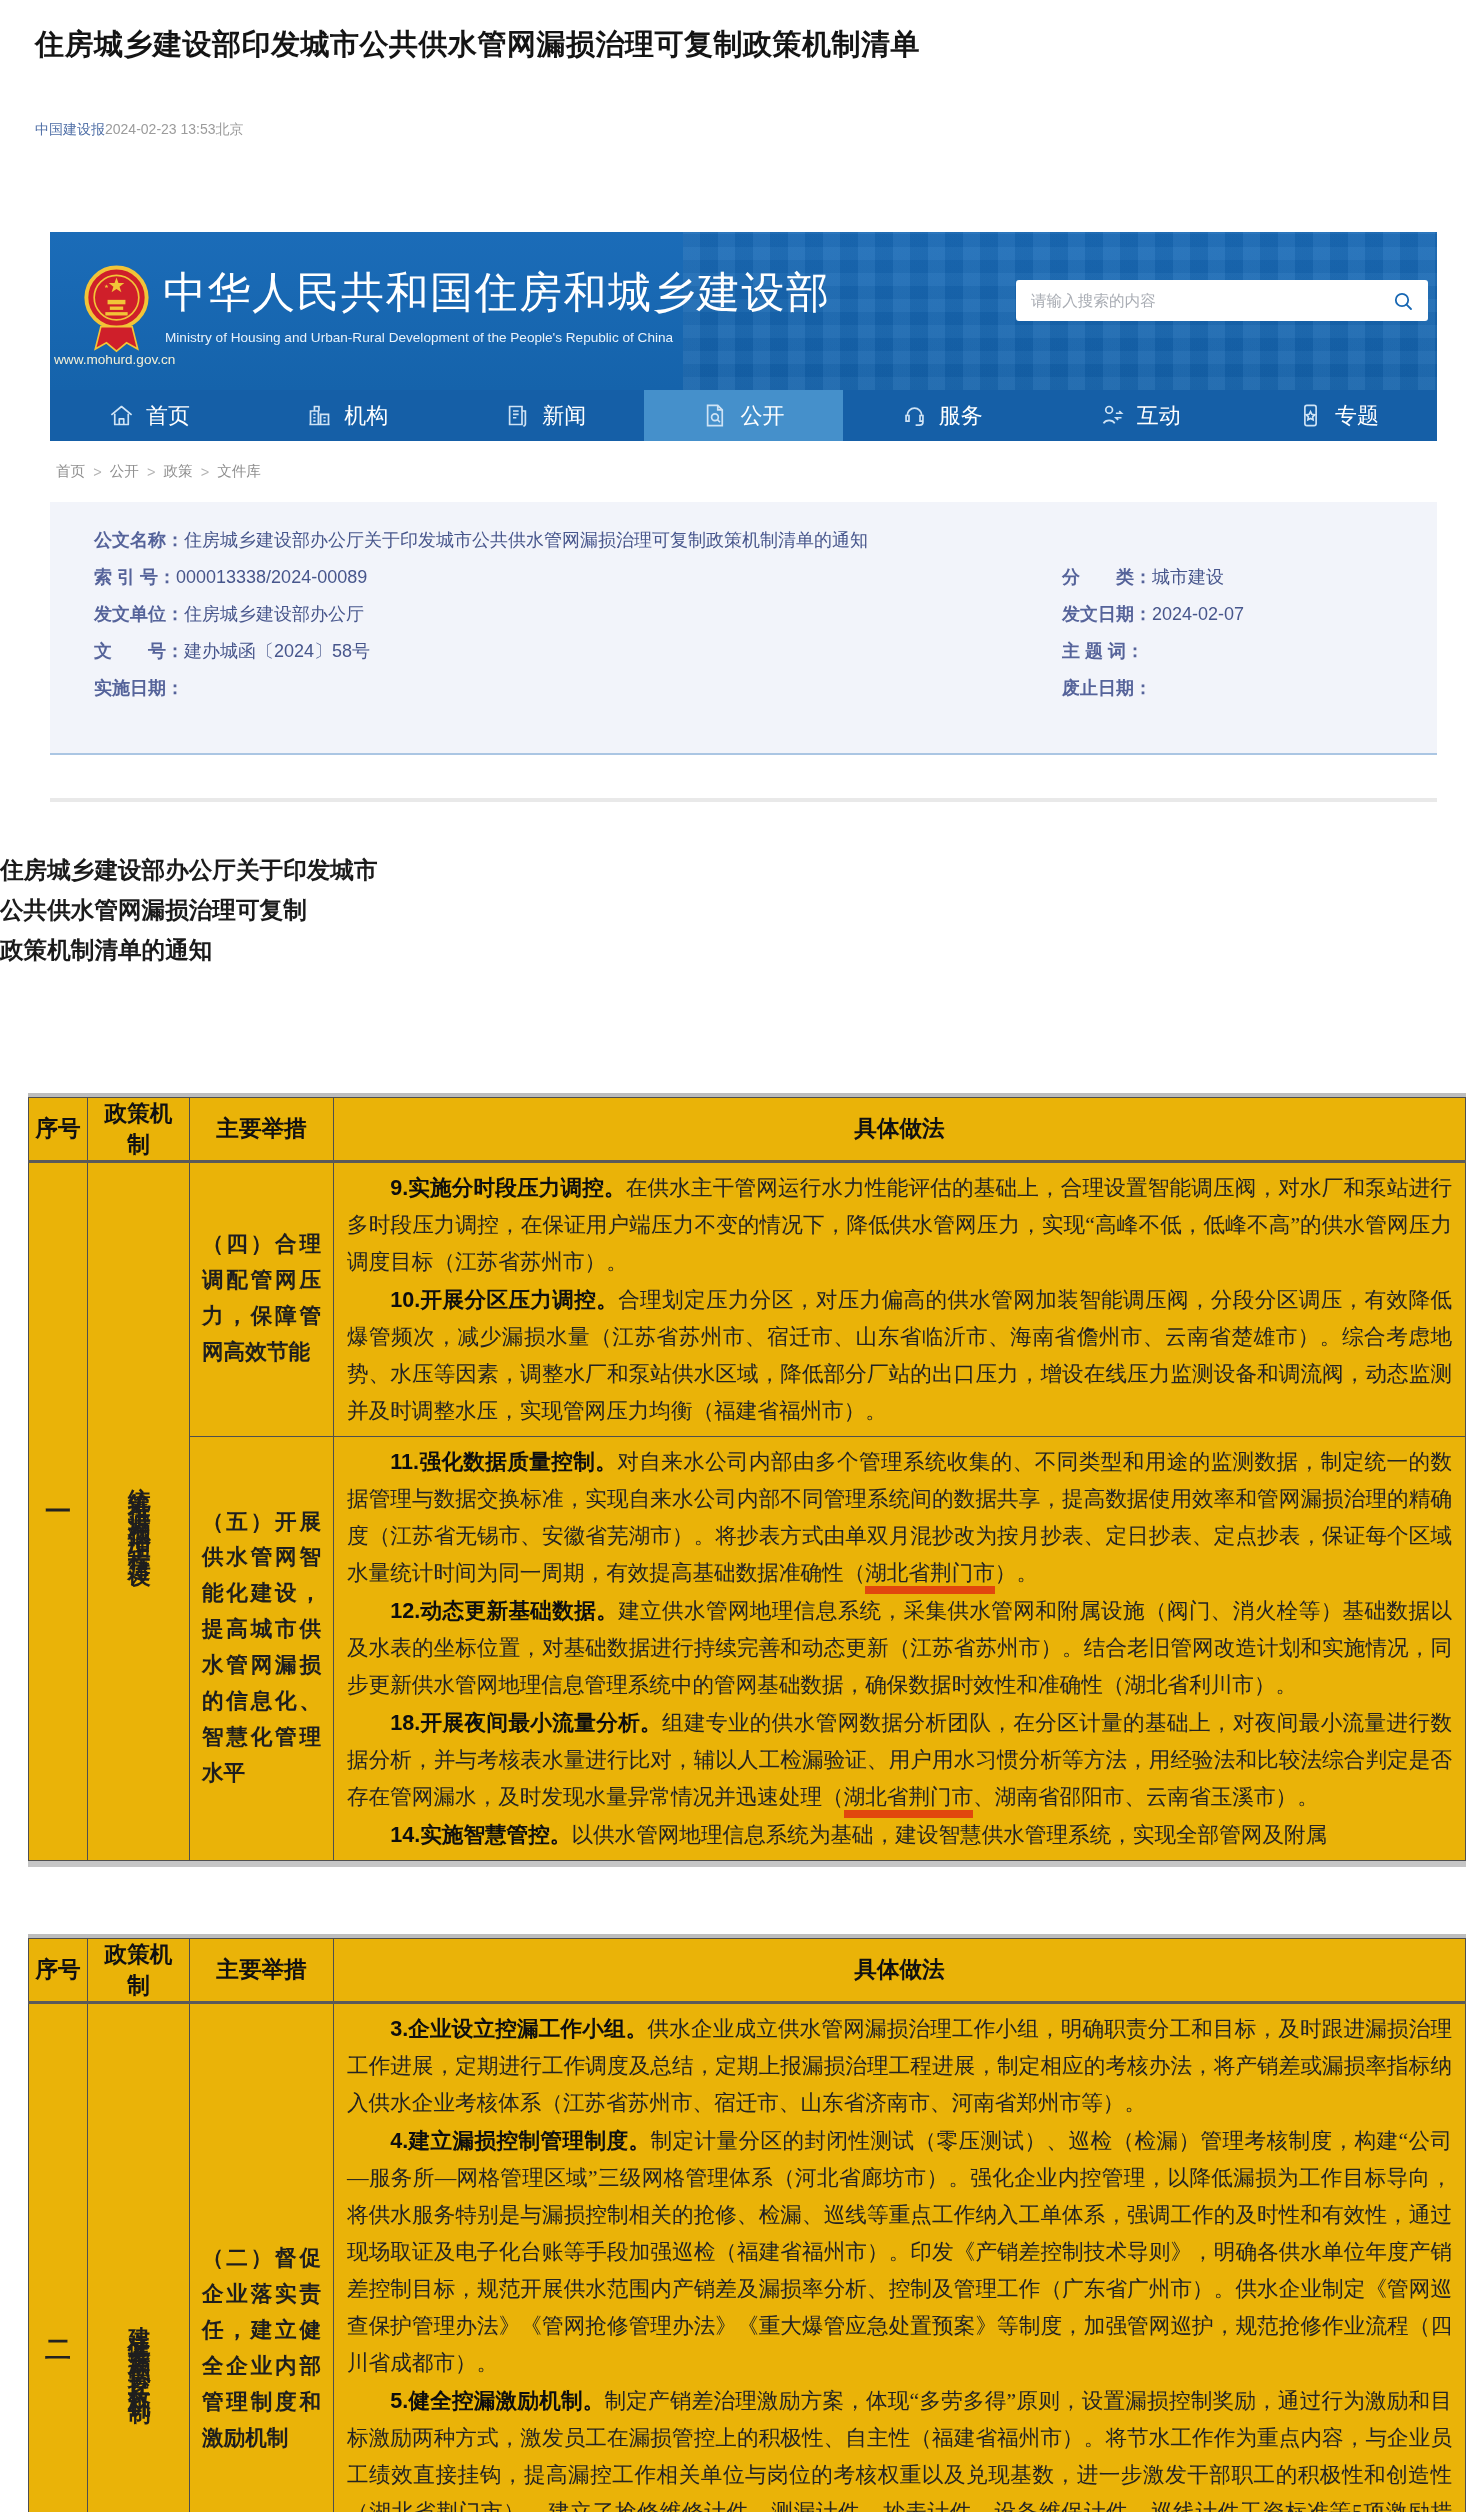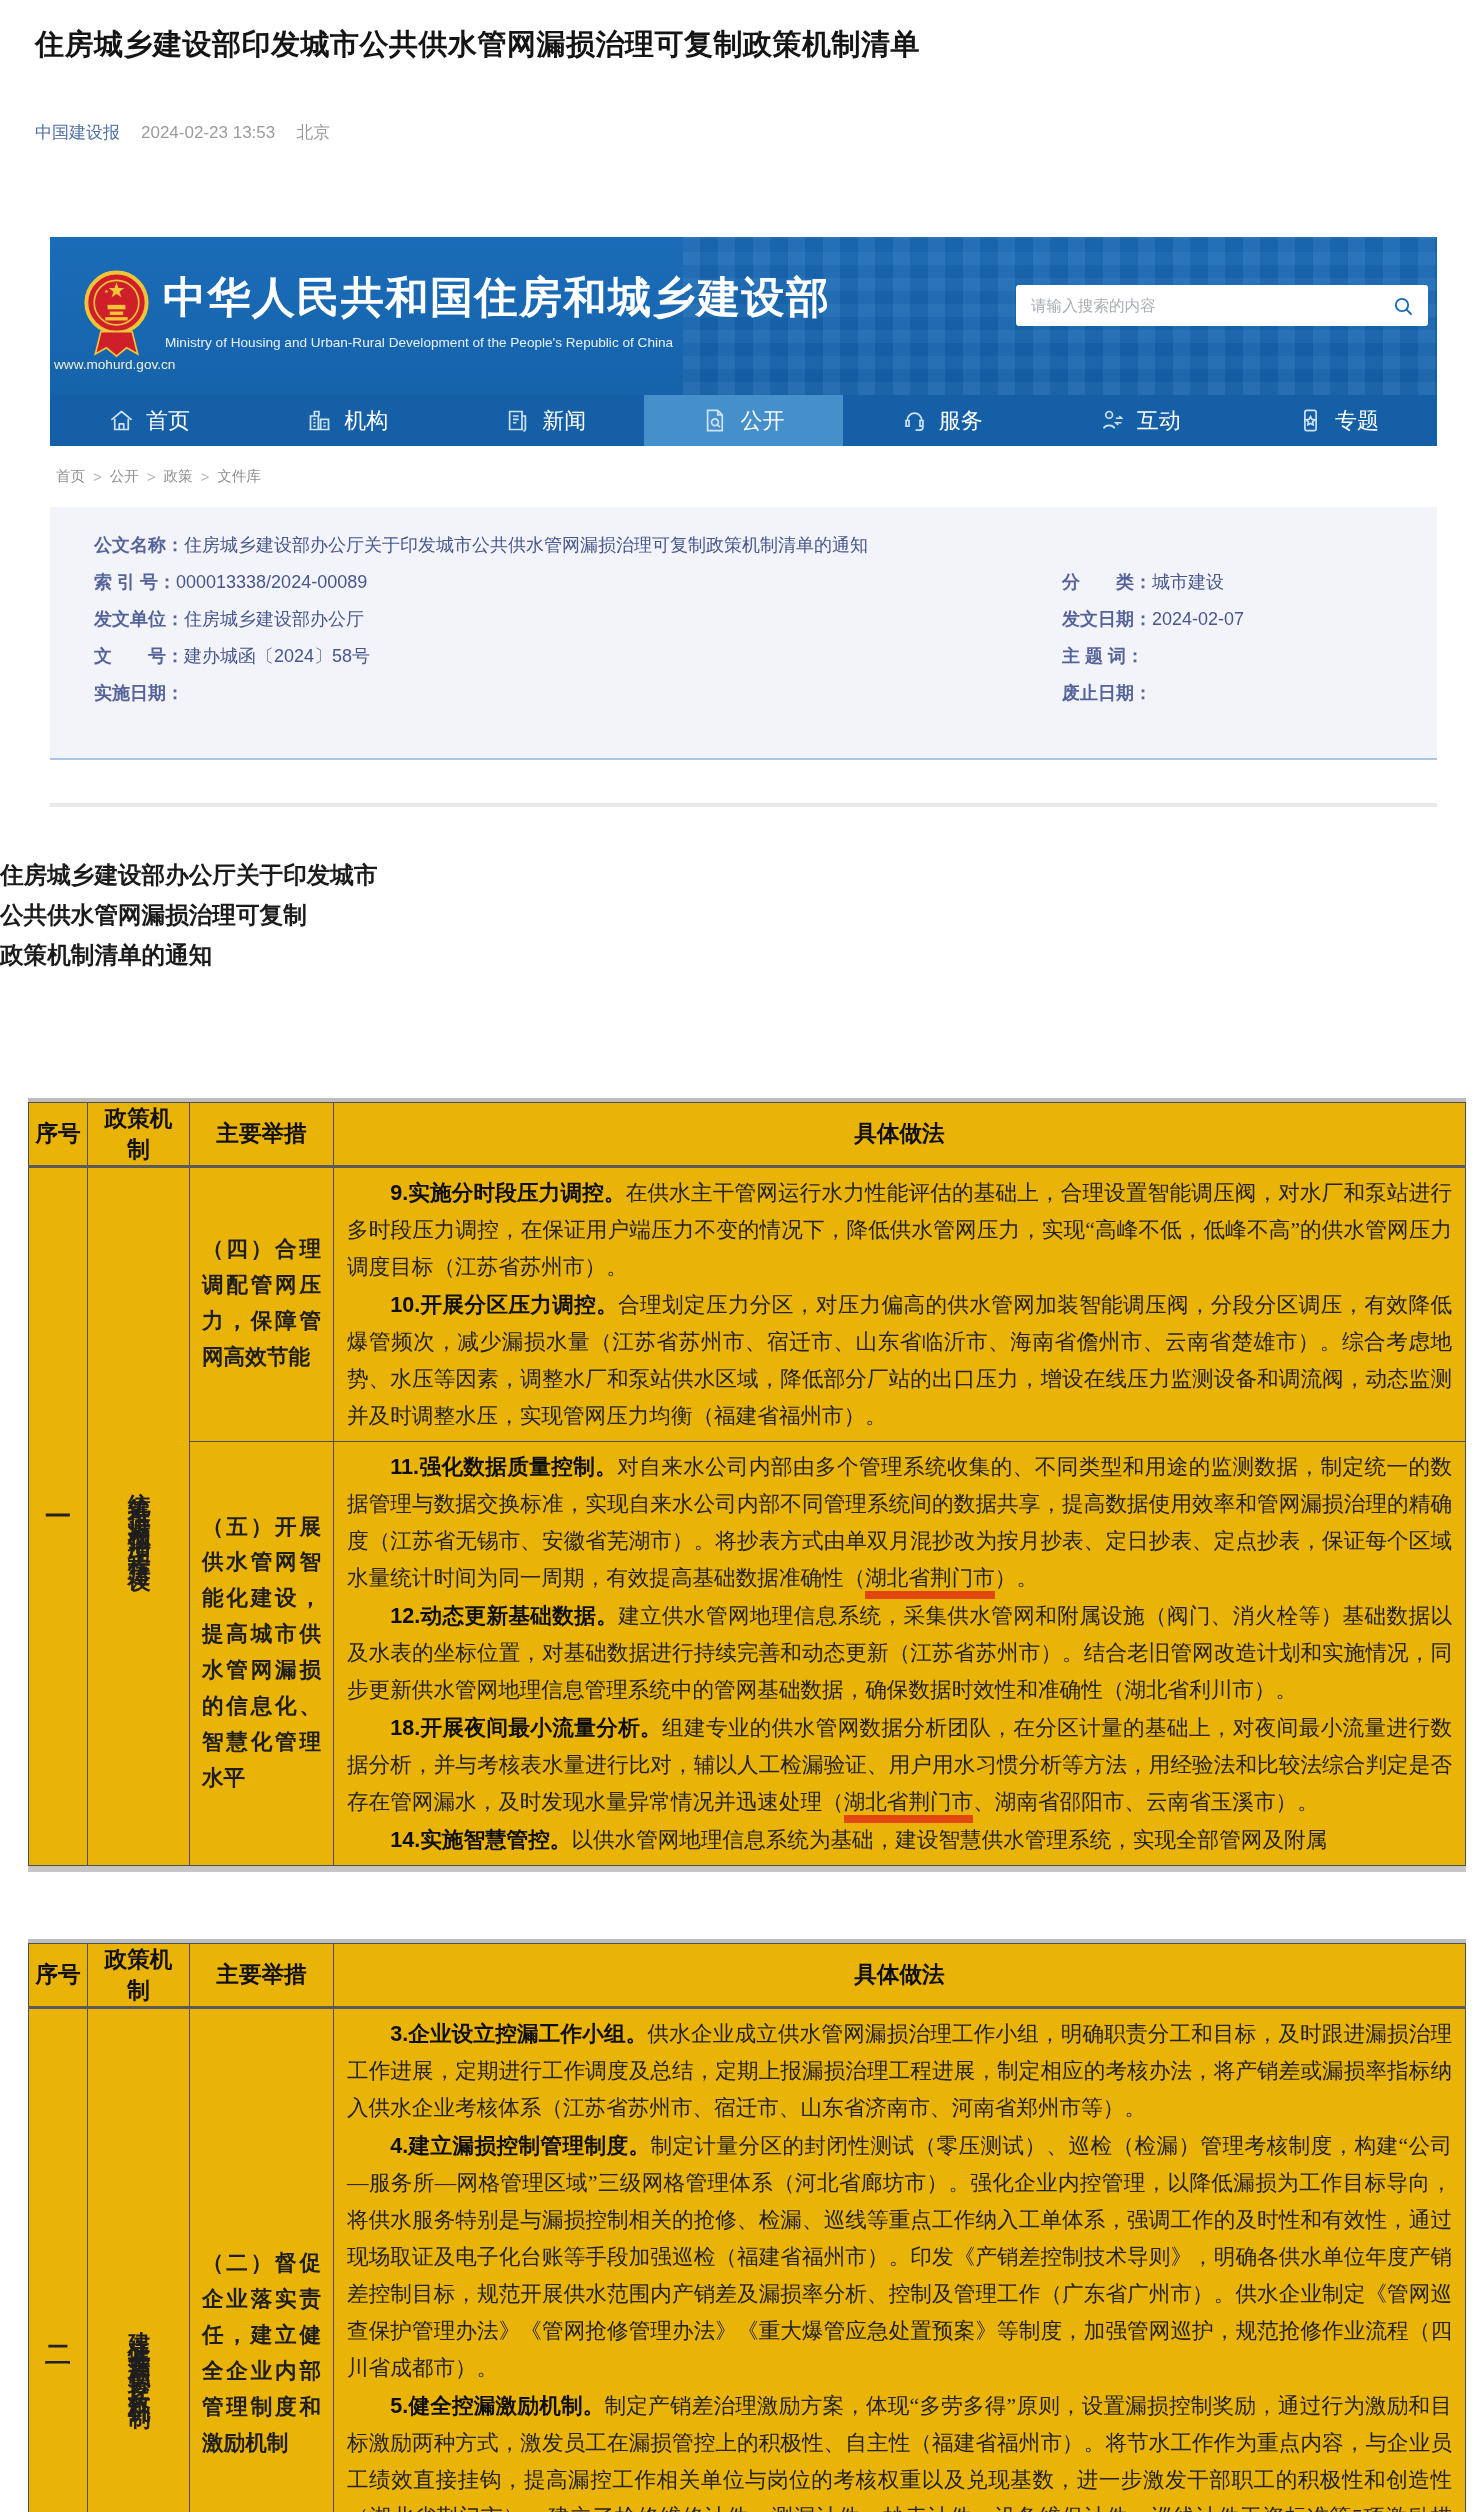--- a/index.html
+++ b/index.html
@@ -2,35 +2,35 @@
 <html lang="zh" style="font-size:8px"><head>
 <meta charset="utf-8">
 <style>
   html,body{margin:0;padding:0;background:#ffffff;}
   body{width:1483px;height:2811px;position:relative;overflow:hidden;
        font-family:"Liberation Sans",sans-serif;-webkit-font-smoothing:antialiased;}
 
   
   .article-title{margin:26px 35px 0;font-size:29px;font-weight:700;color:#141414;
                  letter-spacing:0.5px;line-height:36px;}
-  .meta-line{margin:59px 35px 15px;font-size:17px;display:flex;gap:21px;align-items:baseline;}
+  .meta-line{margin:59px 35px 15px;font-size:14px;display:flex;align-items:baseline;}
   .source-link{color:#4e6ea6;}
   .meta-dim{color:#9b9b9b;}
 
   
   .site{margin:93px 0 0 50px;width:1387px;}
   .site-header{height:158px;background:linear-gradient(180deg,#1b6cb8 0%,#1563ab 100%);
                position:relative;overflow:hidden;}
   .bg-building{position:absolute;right:0;top:0;width:754px;height:100%;
      background:
        repeating-linear-gradient(90deg,rgba(255,255,255,.045) 0 17px,rgba(6,45,90,.07) 17px 35px),
        repeating-linear-gradient(0deg,rgba(255,255,255,.03) 0 13px,rgba(6,45,90,.05) 13px 26px);}
   .emblem{position:absolute;left:33px;top:31px;width:67px;height:107px;}
   .site-title-cn{position:absolute;left:113px;top:32px;font-size:43px;color:#fff;
-                 font-weight:700;letter-spacing:1.5px;white-space:nowrap;}
+                 font-weight:400;letter-spacing:1.5px;white-space:nowrap;}
   .site-title-en{position:absolute;left:115px;top:98px;font-size:13.6px;color:#e9f2fb;white-space:nowrap;}
   .site-url{position:absolute;left:4px;top:120px;font-size:13.6px;color:#f4f0d6;}
   .search-box{position:absolute;left:966px;top:48px;width:412px;height:41px;background:#fff;
               border-radius:3px;display:flex;align-items:center;padding:0 13px;box-sizing:border-box;}
   .search-input{flex:1;border:none;outline:none;font-size:15.6px;color:#333;background:transparent;
                 font-family:"Liberation Sans",sans-serif;}
   .search-input::placeholder{color:#a9adb4;}
   .search-btn{width:24px;height:24px;color:#1767b3;flex:0 0 auto;cursor:pointer;}
   .search-btn svg{width:24px;height:24px;}
 

